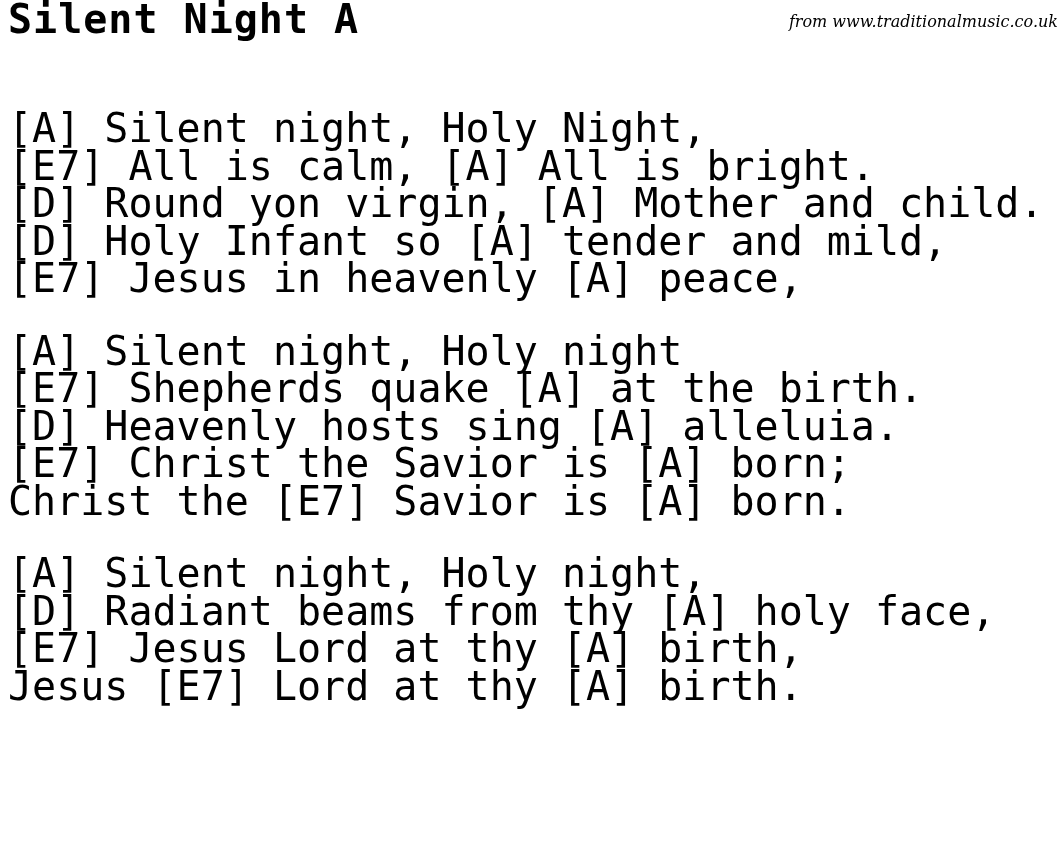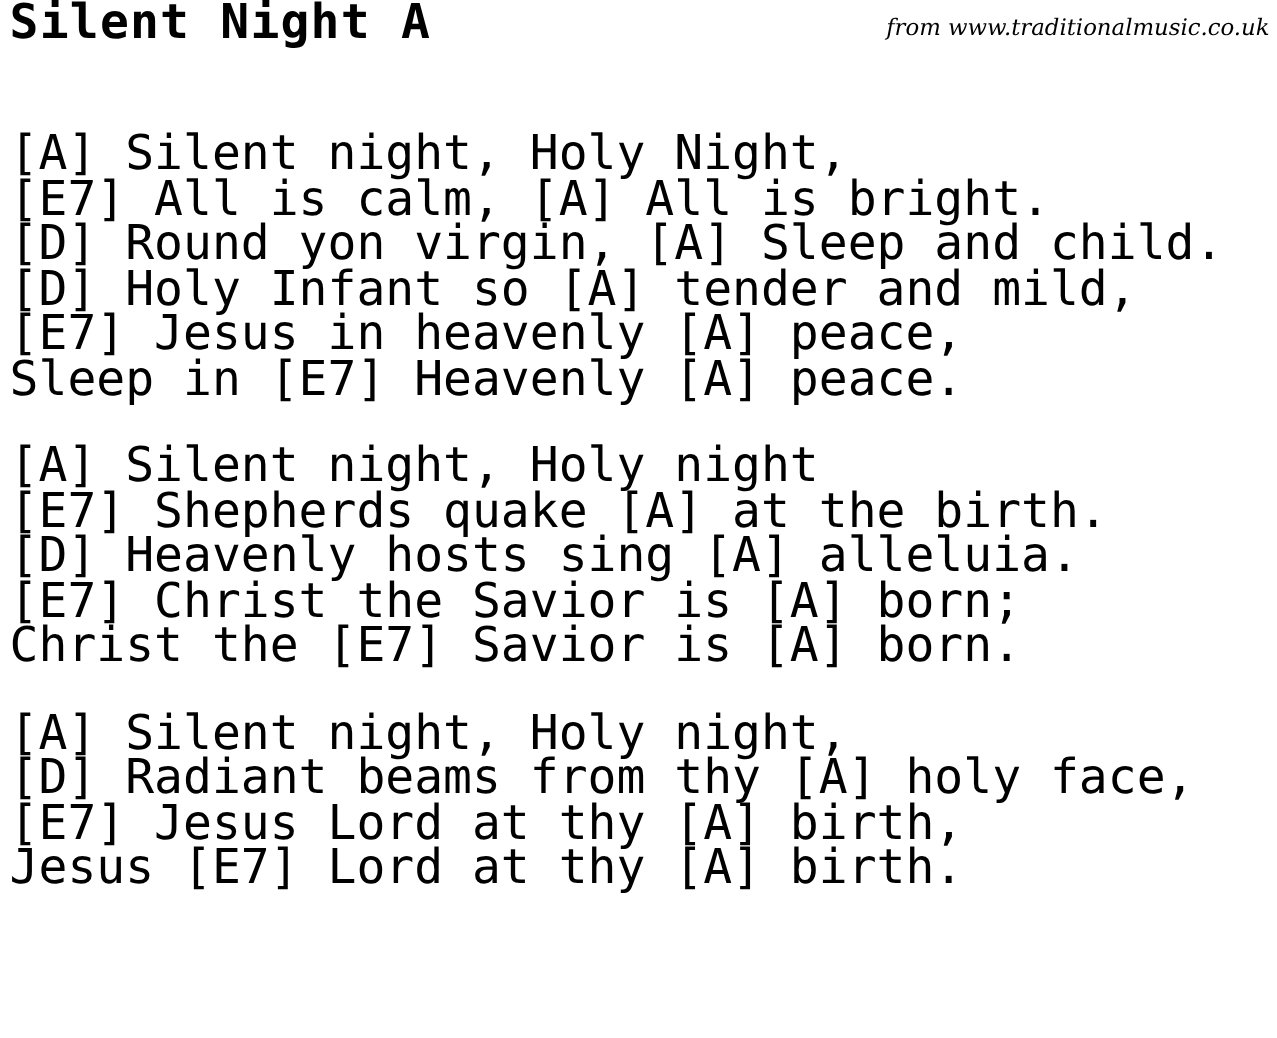--- a/index.html
+++ b/index.html
@@ -33,21 +33,21 @@
     font-size: 40px;
     letter-spacing: 1px;
     white-space: nowrap;
   }
   .source {
     position: absolute;
     right: 6px;
     top: 12px;
     font-family: "DejaVu Serif", serif;
     font-style: italic;
-    font-size: 19px;
+    font-size: 16px;
     white-space: nowrap;
     text-align: center;
   }
   .lyrics {
     position: absolute;
     left: 8px;
     top: 110px;
     right: 0;
   }
   .verse {
@@ -69,24 +69,23 @@
   <div class="header">
     <div class="title">Silent Night A</div>
     <div class="source">from www.traditionalmusic.co.uk</div>
   </div>
 
   <div class="lyrics">
 
     <div class="verse">
       <div class="line">[A] Silent night, Holy Night,</div>
       <div class="line">[E7] All is calm, [A] All is bright.</div>
-      <div class="line">[D] Round yon virgin, [A] Sleep and child.</div>
+      <div class="line">[D] Round yon virgin, [A] Mother and child.</div>
       <div class="line">[D] Holy Infant so [A] tender and mild,</div>
       <div class="line">[E7] Jesus in heavenly [A] peace,</div>
-      <div class="line">Sleep in [E7] Heavenly [A] peace.</div>
     </div>
 
     <div class="verse">
       <div class="line">[A] Silent night, Holy night</div>
       <div class="line">[E7] Shepherds quake [A] at the birth.</div>
       <div class="line">[D] Heavenly hosts sing [A] alleluia.</div>
       <div class="line">[E7] Christ the Savior is [A] born;</div>
       <div class="line">Christ the [E7] Savior is [A] born.</div>
     </div>
 

